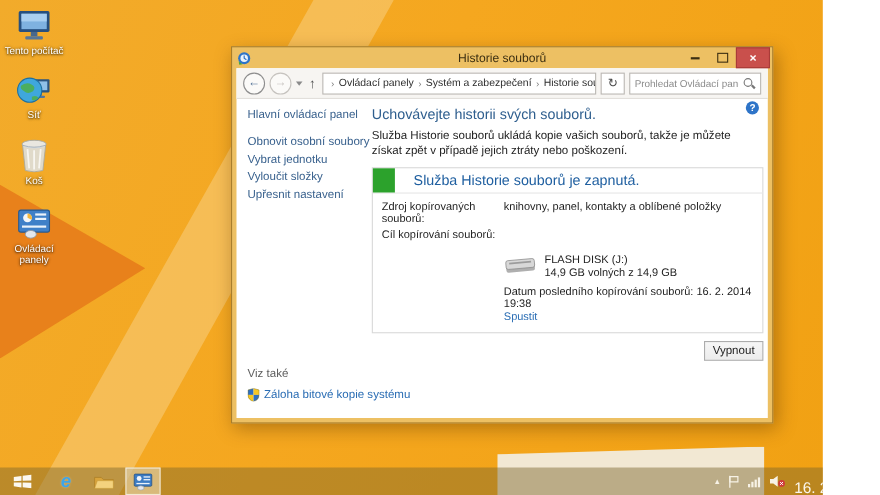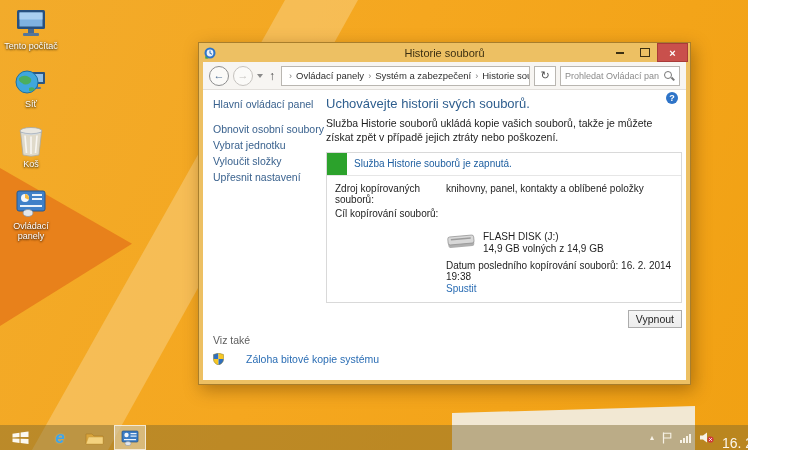--- a/index.html
+++ b/index.html
@@ -16,21 +16,21 @@
     clip-path:polygon(285px 0,358px 0,108px 450px,32px 450px); }
   .shape-cream { left:452px; top:406px; width:243px; height:44px; background:#F2E8D3;
     clip-path:polygon(0 16%,100% 0,100% 100%,0 100%); }
   
   .dicon { position:absolute; width:54px; text-align:center; cursor:default; }
   .dicon .art { height:33px; display:flex; align-items:flex-end; justify-content:center; }
   .dicon .lbl { margin-top:2px; font-size:9px; line-height:10px; color:#fff;
     text-shadow:0 1px 2px rgba(0,0,0,.7),0 0 3px rgba(0,0,0,.45); }
   #di-pc{left:4px;top:6px;} #di-net{left:4px;top:64px;} #di-bin{left:4px;top:124px;} #di-cpl{left:4px;top:186px;}
   
-  .win { position:absolute; left:198px; top:42px; width:491px; height:341px;
+  .win { position:absolute; left:210px; top:42px; width:491px; height:341px;
     background:#EDC063; border:1px solid #A87E2C; box-shadow:3px 5px 16px rgba(80,45,0,.4); }
   .titlebar { position:relative; height:19px; display:flex; align-items:center; }
   .title { position:absolute; left:0; right:0; text-align:center; font-size:11px; color:#3C2F12; }
   .winicon { margin-left:5px; z-index:1; width:12px; height:12px; }
   .caps { position:absolute; right:2px; top:0; height:100%; display:flex; z-index:1; }
   .cap { width:25px; display:flex; align-items:center; justify-content:center; }
   .cap .min-glyph { width:8px; height:2px; background:#3C2F12; }
   .cap .max-glyph { width:8px; height:7px; border:1px solid #3C2F12; }
   .cap-close { width:29px; background:#C9504C; border:1px solid #A93B38; color:#fff;
     font-size:11px; font-weight:bold; }
@@ -69,35 +69,35 @@
     align-items:center; justify-content:center; }
   .sidebar { position:absolute; left:10px; top:8px; width:112px; }
   .sb-home { color:#3A628E; margin-bottom:13px; }
   .sb-item { color:#3A628E; margin-bottom:4px; }
   .main { position:absolute; left:123px; top:4px; width:358px; }
   .h1 { font-size:13px; color:#2E5E8E; font-weight:400; margin:2px 0 6px 0; }
   .desc { font-size:10.5px; line-height:1.32; margin:0 0 7px 0; width:356px; }
   .box { width:354px; border:1px solid #D9D9D9; }
   .banner { display:flex; align-items:center; height:22px; border-bottom:1px solid #E6E6E6; }
   .greensq { width:20px; height:22px; background:#2CA22C; flex:0 0 20px; }
-  .banner-txt { padding-left:7px; color:#1F5FA0; font-size:10px; }
+  .banner-txt { padding-left:17px; color:#1F5FA0; font-size:13px; }
   .boxrows { padding:7px 8px 8px 8px; font-size:10px; }
   .brow { display:flex; margin-bottom:3px; }
   .brow .lab { flex:0 0 111px; width:111px; }
   .drive { display:flex; gap:7px; align-items:flex-start; margin:2px 0 5px 0; }
   .dtxt { line-height:12px; }
   .indent { margin-left:111px; }
   .runlink { color:#2A6DB4; margin-top:1px; cursor:pointer; }
   .btnrow { width:356px; text-align:right; margin-top:7px; }
   .offbtn { font-family:inherit; font-size:10.5px; color:#1E1E1E; padding:2px 7px;
     background:linear-gradient(#F6F6F6,#ECECEC); border:1px solid #ACACAC; }
   .seealso { position:absolute; left:10px; top:244px; }
   .sa-title { color:#5E5E5E; margin-bottom:7px; }
   .sa-link { color:#2A6DB4; cursor:pointer; }
-  .sa-row { display:flex; align-items:center; gap:22px; margin-top:5px; }
+  .sa-row { display:flex; align-items:center; gap:4px; margin-top:5px; }
   
   .taskbar { position:absolute; left:0; top:425px; width:800px; height:25px;
     background:rgba(122,102,46,0.46); display:flex; align-items:center; }
   .tb-btn { display:flex; align-items:center; justify-content:center; height:23px; }
   .tb-start { margin-left:8px; width:24px; }
   .tb-ie { margin-left:16px; width:24px; font-size:17px; font-weight:bold; font-style:italic;
     color:#3FA5E8; text-shadow:0 0 2px rgba(255,255,255,.35); }
   .tb-exp { margin-left:10px; width:24px; }
   .tb-cpl { margin-left:8px; width:30px; background:rgba(255,252,240,.42);
     border:1px solid rgba(255,255,255,.68); }

